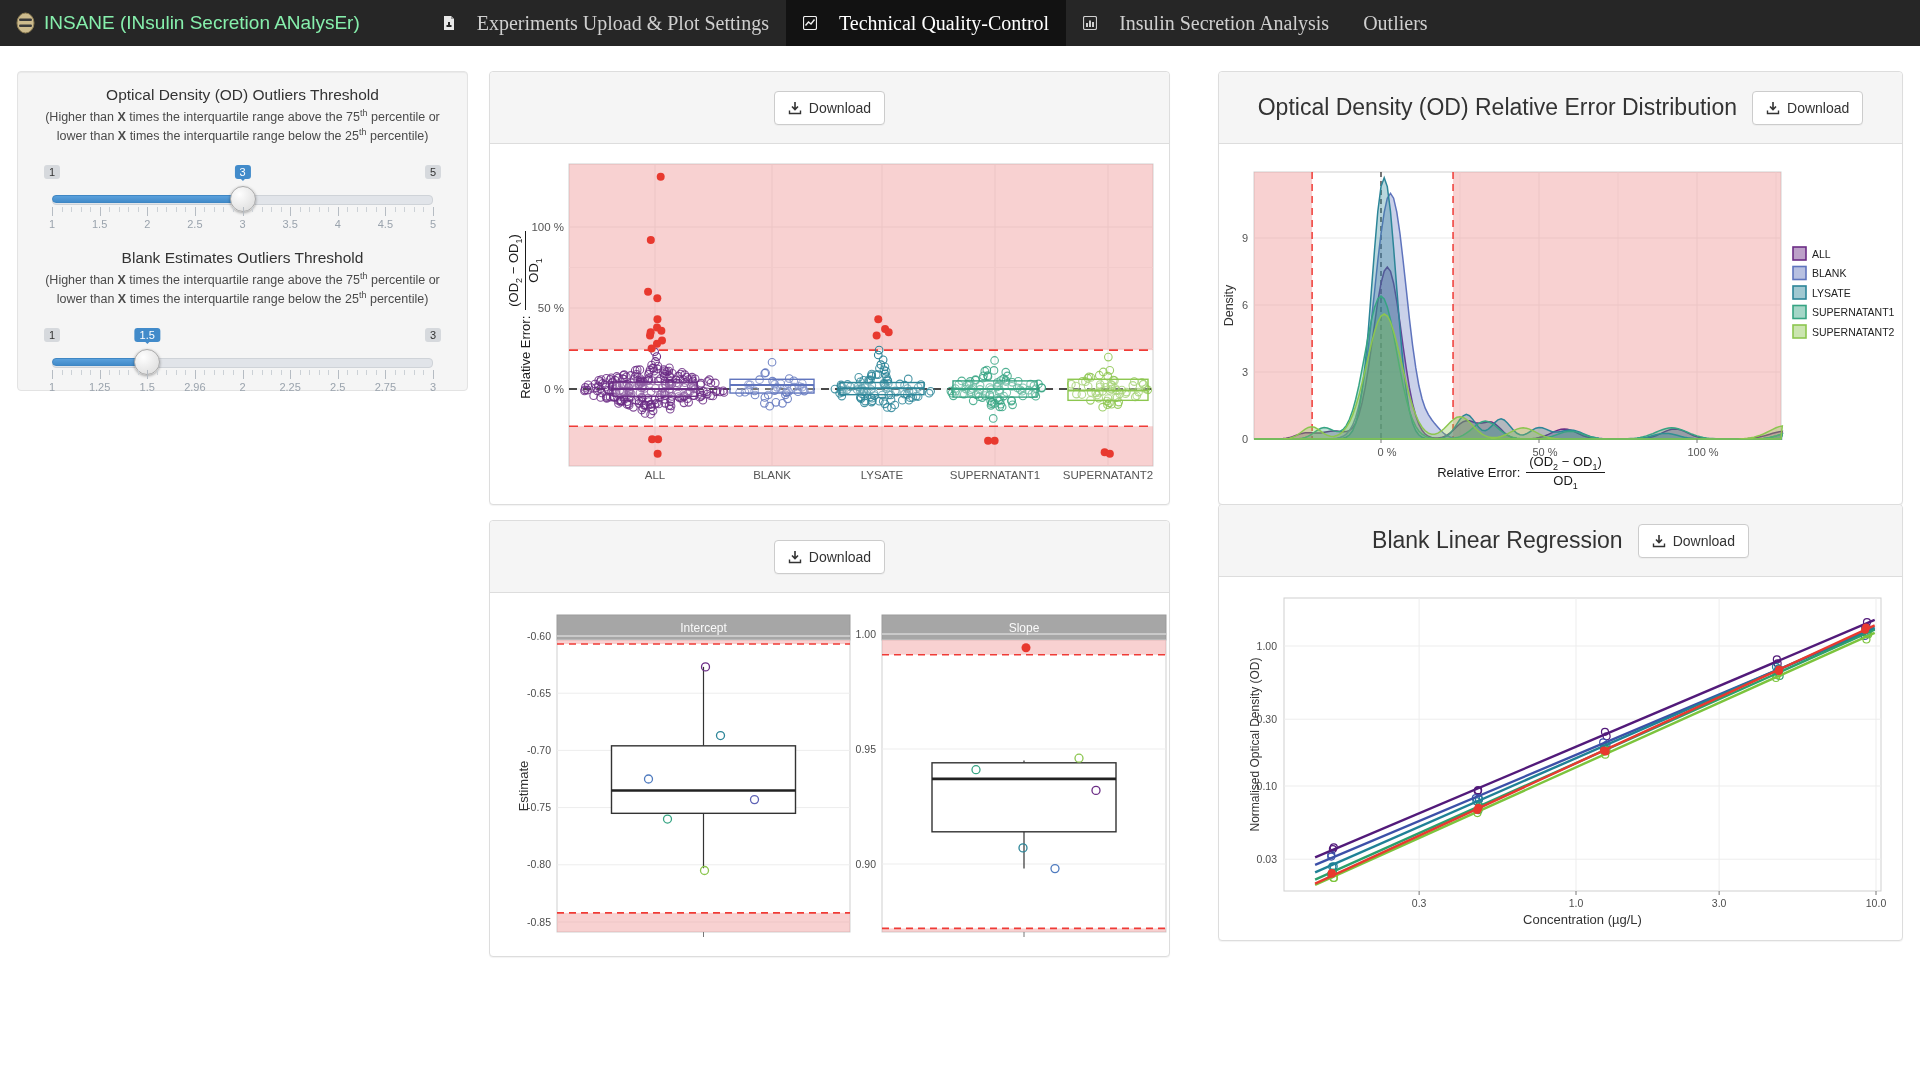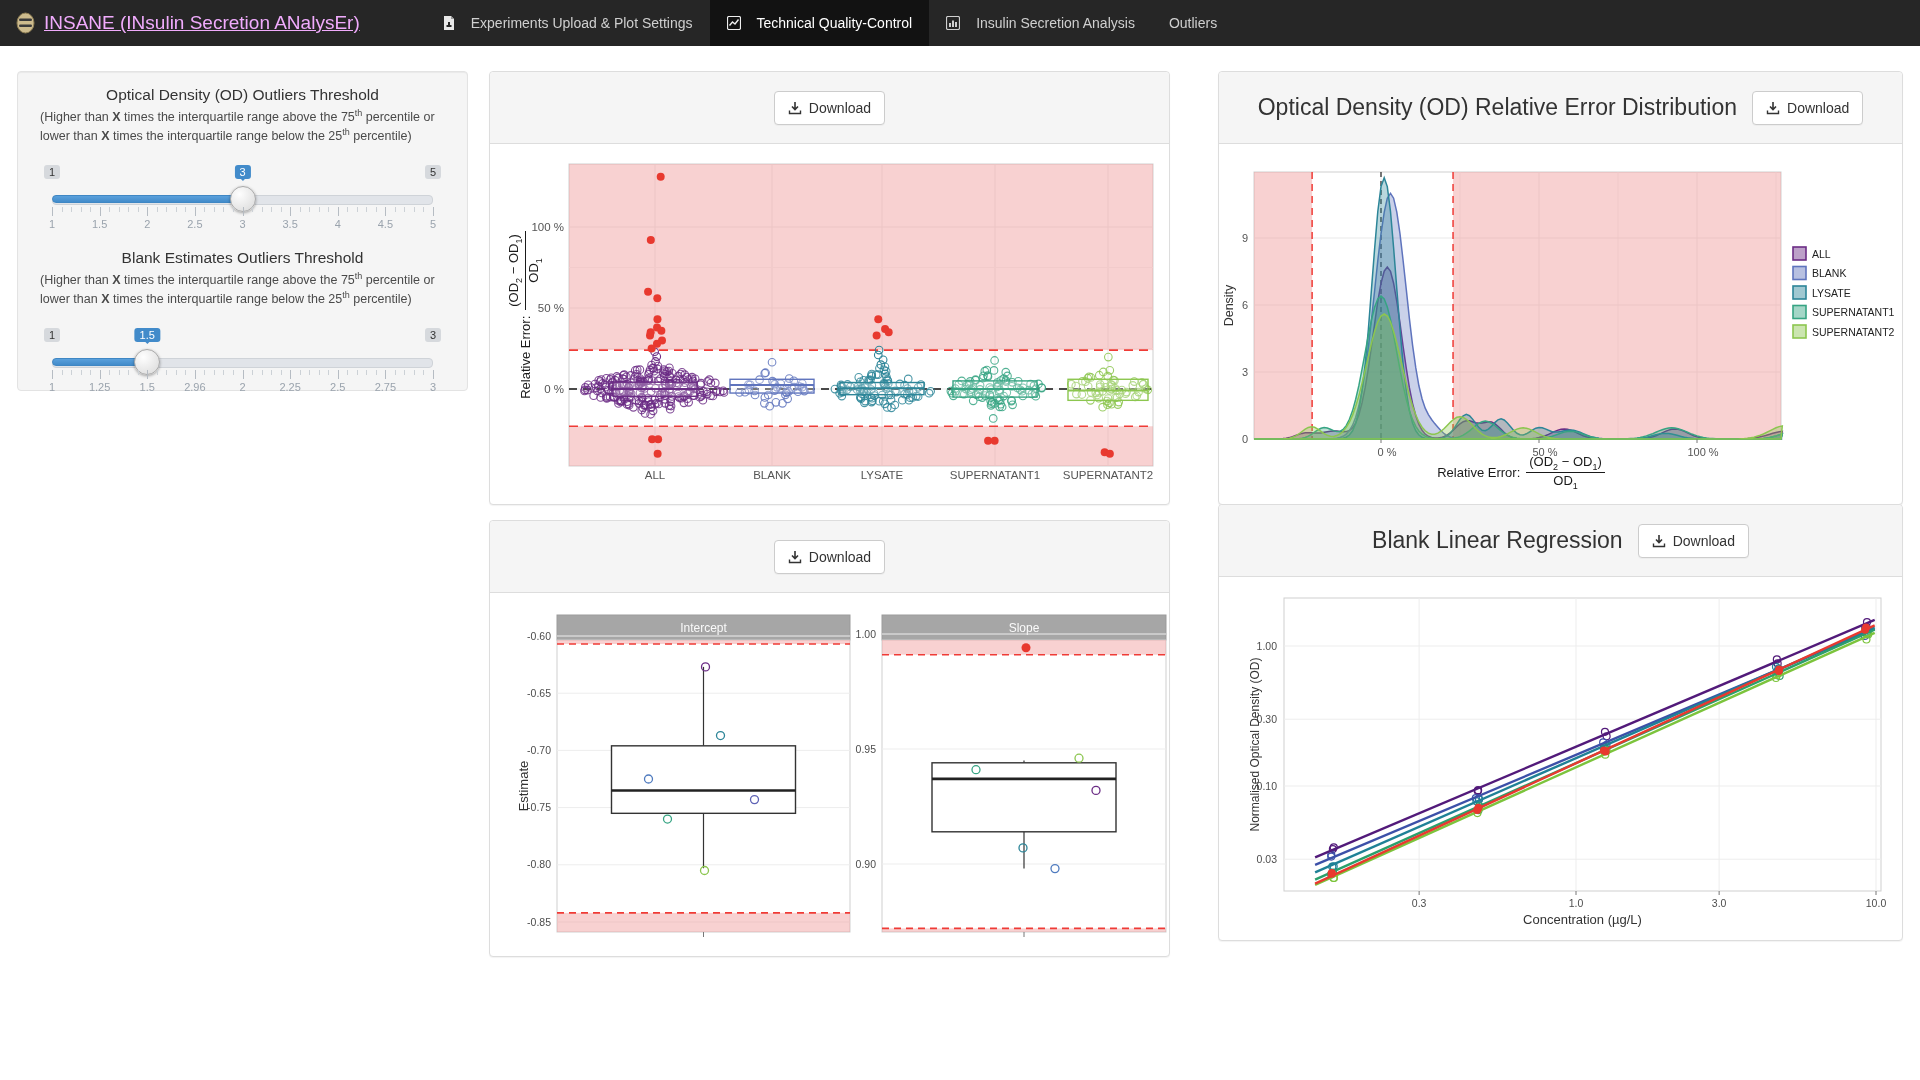--- a/index.html
+++ b/index.html
@@ -1,29 +1,29 @@
 <!DOCTYPE html>
 <html><head>
 <meta charset="utf-8">
 <style>
   html,body{margin:0;padding:0;background:#fff;font-family:"Liberation Sans",sans-serif;}
   #page{position:relative;width:1920px;height:1080px;background:#fff;overflow:hidden;}
 
   
   .navbar{position:absolute;top:0;left:0;width:1920px;height:46px;background:#262626;display:flex;align-items:stretch;}
-  .brand{display:flex;align-items:center;gap:9px;padding:0 20px 0 16px;color:#f0abfc;font-size:19px;white-space:nowrap;text-decoration:underline;}
+  .brand{display:flex;align-items:center;gap:9px;padding:0 20px 0 16px;color:#86efac;font-size:19px;white-space:nowrap;}
   .nav-items{display:flex;margin-left:46px;}
-  .nav-item{display:flex;align-items:center;gap:16px;padding:0 17px;font-size:14px;color:#cfcfcf;text-decoration:none;cursor:pointer;}
+  .nav-item{display:flex;align-items:center;gap:22px;padding:0 17px;font-size:20px;color:#cfcfcf;text-decoration:none;cursor:pointer;font-family:Liberation Serif, serif;}
   .nav-item.active{background:#121212;color:#fff;}
   .nav-item svg{flex:0 0 auto;}
 
   
   .well{position:absolute;left:17px;top:71px;width:451px;height:320px;background:#f5f5f5;border:1px solid #e3e3e3;border-radius:4px;box-shadow:inset 0 1px 1px rgba(0,0,0,.05);box-sizing:border-box;padding:12px 20px;}
   .slider-title{text-align:center;font-size:15.5px;color:#333;margin-top:2px;}
-  .slider-desc{text-align:left;font-size:12.5px;color:#4a4a4a;line-height:1.35;margin:3px 2px 14px;}
+  .slider-desc{text-align:center;font-size:12.5px;color:#4a4a4a;line-height:1.35;margin:3px 2px 14px;}
   .slider-desc sup{font-size:9px;}
   .irs{position:relative;height:74px;margin:0 14px;}
   .irs-track{position:absolute;left:0;right:0;top:36px;height:8px;background:#e1e4e9;border-radius:4px;border:1px solid #cfd3d8;}
   .irs-fill{position:absolute;left:0;top:36px;height:8px;background:linear-gradient(#5aa0dc,#428bca);border-radius:4px 0 0 4px;border:1px solid #3f87c4;box-sizing:border-box;}
   .irs-handle{position:absolute;top:27px;width:26px;height:26px;border-radius:50%;background:radial-gradient(circle at 35% 30%,#fefefe,#d8d8d8);border:1px solid #a8a8a8;box-shadow:0 1px 3px rgba(0,0,0,.35);transform:translateX(-50%);cursor:pointer;box-sizing:border-box;}
   .irs-badge{position:absolute;top:6px;font-size:11px;padding:1px 5px;border-radius:3px;background:#d6d9dd;color:#333;}
   .irs-badge.min{left:-8px;}
   .irs-badge.max{right:-8px;}
   .irs-badge.val{background:#428bca;color:#fff;transform:translateX(-50%);}
   .irs-badge.val:after{content:"";position:absolute;left:50%;bottom:-5px;margin-left:-3px;border:3px solid transparent;border-top-color:#428bca;}

